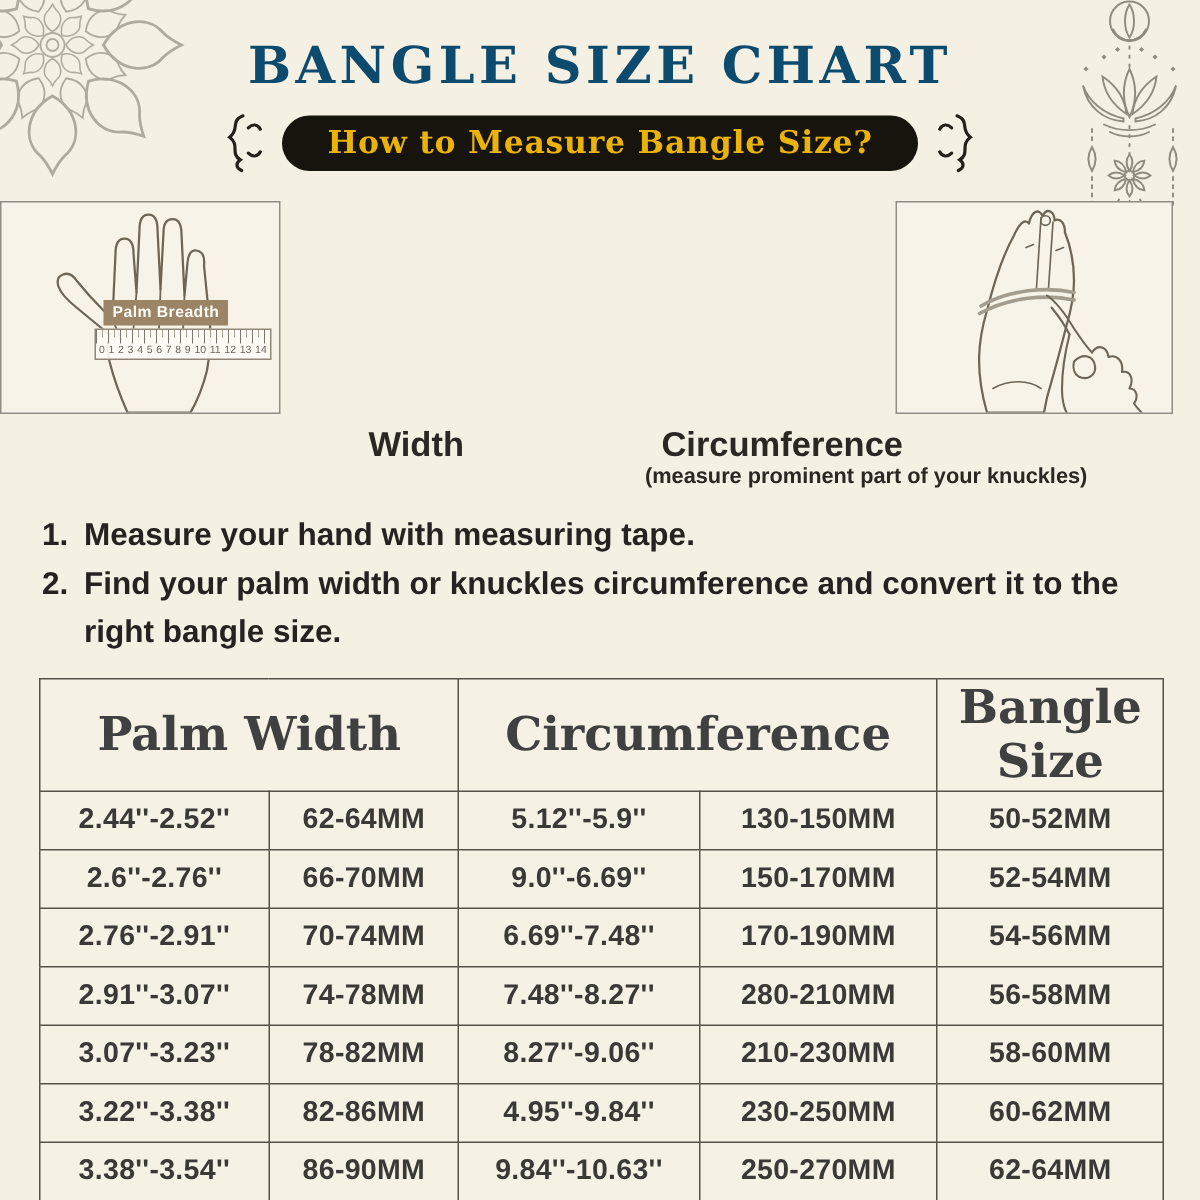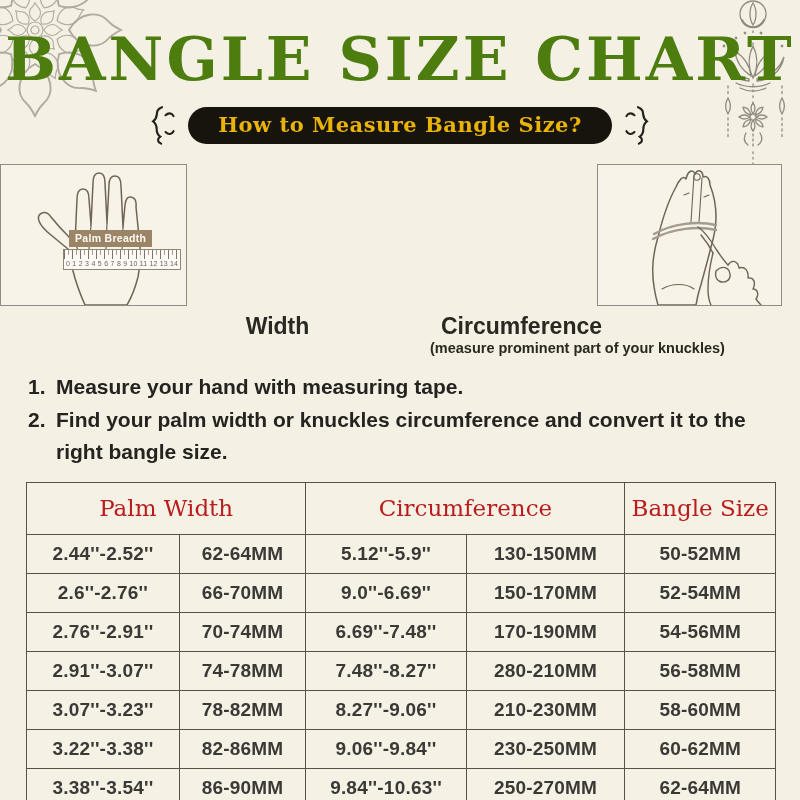--- a/index.html
+++ b/index.html
@@ -15,23 +15,23 @@
   
   .orn-mandala{position:absolute;top:-8px;left:-10px;width:160px;height:150px;}
   .orn-lotus{position:absolute;top:0;left:698px;width:110px;height:172px;}
 
   
   header{padding-top:24px;text-align:center;position:relative;}
   h1{
     margin:0;
     font-family:"DejaVu Serif", serif;
     font-weight:bold;
-    font-size:60px;
+    font-size:34px;
     letter-spacing:3px;
-    color:#4d7c0f;
+    color:#0c4a6e;
   }
   .pill-row{
     margin-top:9px;
     display:flex;align-items:center;justify-content:center;gap:10px;
   }
   .pill{
     background:#17140e;
     color:#eab308;
     font-family:"DejaVu Serif", serif;
     font-weight:bold;
@@ -115,23 +115,23 @@
     table-layout:fixed;
     background:#f5f1e5;
   }
   .size-table th, .size-table td{
     border:1px solid #55524a;
     text-align:center;
     vertical-align:middle;
   }
   .size-table thead th{
     font-family:"DejaVu Serif", serif;
-    font-weight:normal;
-    font-size:23px;
-    color:#b91c1c;
+    font-weight:bold;
+    font-size:31px;
+    color:#404040;
     height:49px;
   }
   .size-table td{
     font-size:19px;
     font-weight:bold;
     color:#3b3936;
     height:36px;
     letter-spacing:0.2px;
   }
   col.c1{width:20.4%;} col.c2{width:16.9%;} col.c3{width:21.4%;}
@@ -395,21 +395,21 @@
         <tr>
           <td>3.07''-3.23''</td>
           <td>78-82MM</td>
           <td>8.27''-9.06''</td>
           <td>210-230MM</td>
           <td>58-60MM</td>
         </tr>
         <tr>
           <td>3.22''-3.38''</td>
           <td>82-86MM</td>
-          <td>9.06''-9.84''</td>
+          <td>4.95''-9.84''</td>
           <td>230-250MM</td>
           <td>60-62MM</td>
         </tr>
         <tr>
           <td>3.38''-3.54''</td>
           <td>86-90MM</td>
           <td>9.84''-10.63''</td>
           <td>250-270MM</td>
           <td>62-64MM</td>
         </tr>

